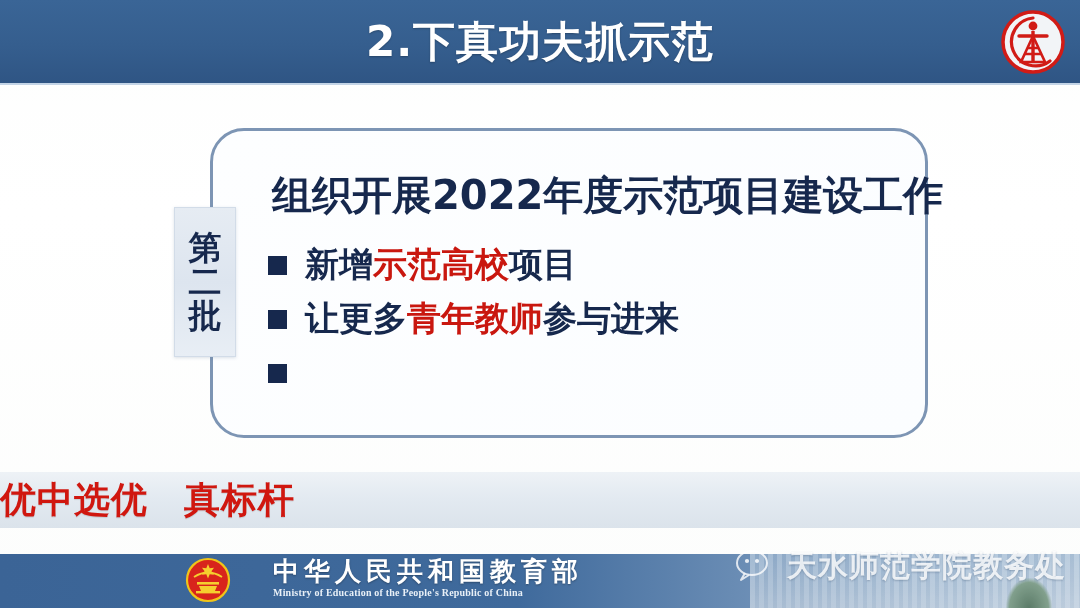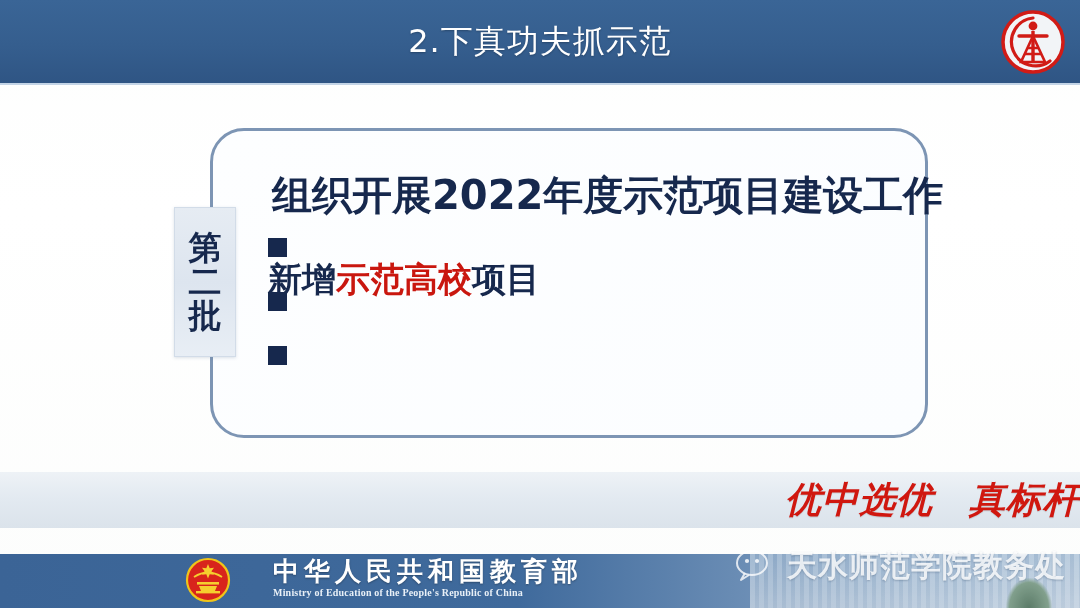--- a/index.html
+++ b/index.html
@@ -23,22 +23,22 @@
     position:absolute; left:0; top:0;
     width:1080px; height:85px;
     background:linear-gradient(180deg,#3a6596 0%,#355e8e 55%,#2f5584 100%);
     border-bottom:2px solid #c3d4e6;
   }
   .header-title {
     position:absolute; left:0; top:0;
     width:1080px; height:84px;
     display:flex; align-items:center; justify-content:center;
     color:#ffffff;
-    font-size:32px;
-    font-weight:normal;
+    font-size:42px;
+    font-weight:bold;
     letter-spacing:1px;
     text-shadow:0 1px 2px rgba(0,0,0,0.25);
     font-family:"DejaVu Sans","Liberation Sans",sans-serif;
   }
 
   
   .header-logo {
     position:absolute; right:14px; top:9px;
     width:66px; height:66px;
   }
@@ -87,23 +87,23 @@
   }
 
   
   .bullets {
     position:absolute;
     left:268px; top:238px;
     width:640px;
   }
   .bullet-row {
     display:flex;
+    align-items:center;
     height:54px;
     white-space:nowrap;
-    flex-direction:column;
   }
   .bullet-marker {
     width:19px; height:19px;
     background:#16284d;
     margin-right:18px;
     flex:0 0 auto;
   }
   .bullet-text {
     font-size:34px;
     font-weight:bold;
@@ -117,29 +117,28 @@
   .slogan-band {
     position:absolute;
     left:0; top:472px;
     width:1080px; height:56px;
     background:linear-gradient(180deg,#eef2f6 0%,#e3eaf1 45%,#dbe3eb 100%);
   }
   .slogan-text {
     position:absolute;
     left:0; top:472px;
     width:1080px; height:56px;
-    display:flex; align-items:center; justify-content:flex-end;
+    display:flex; align-items:center; justify-content:flex-start;
     gap:36px;
     color:#d0170f;
     font-size:36px;
     font-weight:bold;
     letter-spacing:1px;
     font-family:"DejaVu Sans","Liberation Sans",sans-serif;
     text-shadow:0 1px 1px rgba(0,0,0,0.12);
-    font-style:italic;
   }
 
   
   .footer {
     position:absolute;
     left:0; top:554px;
     width:1080px; height:54px;
     background:linear-gradient(90deg,#3b6496 0%,#3f6a9c 48%,#6d8fb6 70%,#9ab4cf 86%,#b9cbdd 100%);
     overflow:hidden;
   }
@@ -233,20 +232,21 @@
 
   <div class="bullets">
 
     <div class="bullet-row">
       <span class="bullet-marker"></span>
       <span class="bullet-text"><span>新增</span><span class="hl">示范高校</span><span>项目</span></span>
     </div>
 
     <div class="bullet-row">
       <span class="bullet-marker"></span>
+      <span class="bullet-text"><span>让更多</span><span class="hl">青年教师</span><span>参与进来</span></span>
     </div>
 
     <div class="bullet-row">
       <span class="bullet-marker"></span>
     </div>
 
   </div>
 
   <div class="slogan-band"></div>
   <div class="slogan-text">

